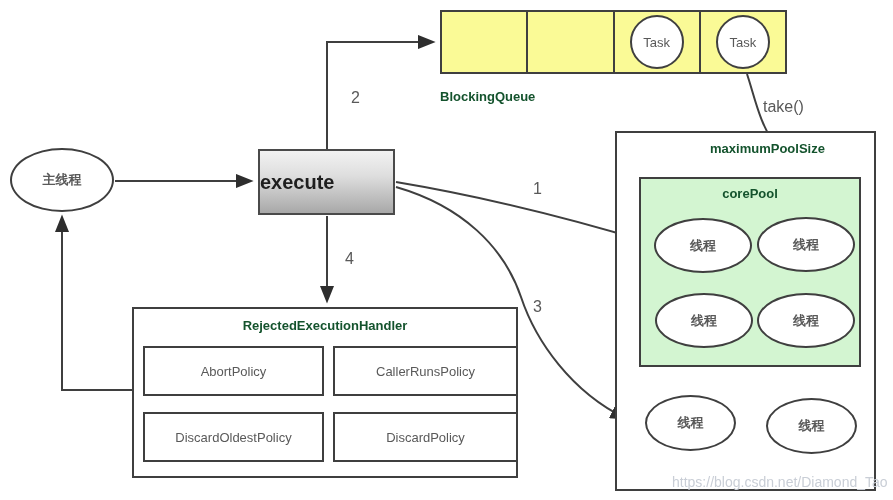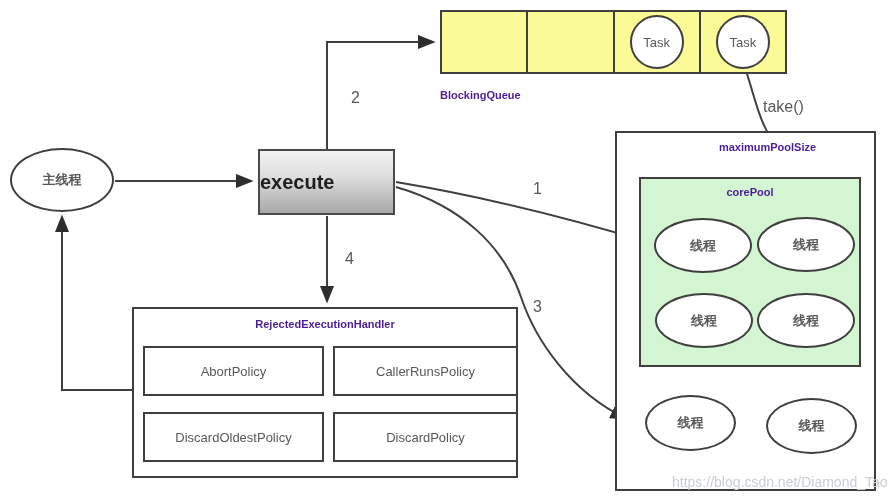--- a/index.html
+++ b/index.html
@@ -9,21 +9,21 @@
     --label-gray:#595959;
     --watermark:#c9ced6;
   }
   *{box-sizing:border-box;margin:0;padding:0;}
   html,body{background:#fff;}
   body{font-family:"Liberation Sans","DejaVu Sans",sans-serif;}
   .stage{position:relative;width:893px;height:500px;background:#ffffff;overflow:hidden;}
   .arrows{position:absolute;inset:0;pointer-events:none;}
 
   .node-text{color:var(--label-gray);font-size:13px;}
-  .title{font-weight:bold;color:#4c1d95;font-size:11px;}
+  .title{font-weight:bold;color:#14532d;font-size:13px;}
 
   .ellipse{position:absolute;border:2px solid var(--border);border-radius:50%;
            background:#fff;display:flex;align-items:center;justify-content:center;font-weight:bold;}
 
   .main-thread{left:10px;top:148px;width:104px;height:64px;}
 
   .execute-box{position:absolute;left:258px;top:149px;width:137px;height:66px;
                border:2px solid #4a4a4a;
                background:linear-gradient(180deg,#f2f2f2 0%,#dedede 40%,#a8a8a8 100%);
                display:flex;align-items:center;justify-content:flex-start;

